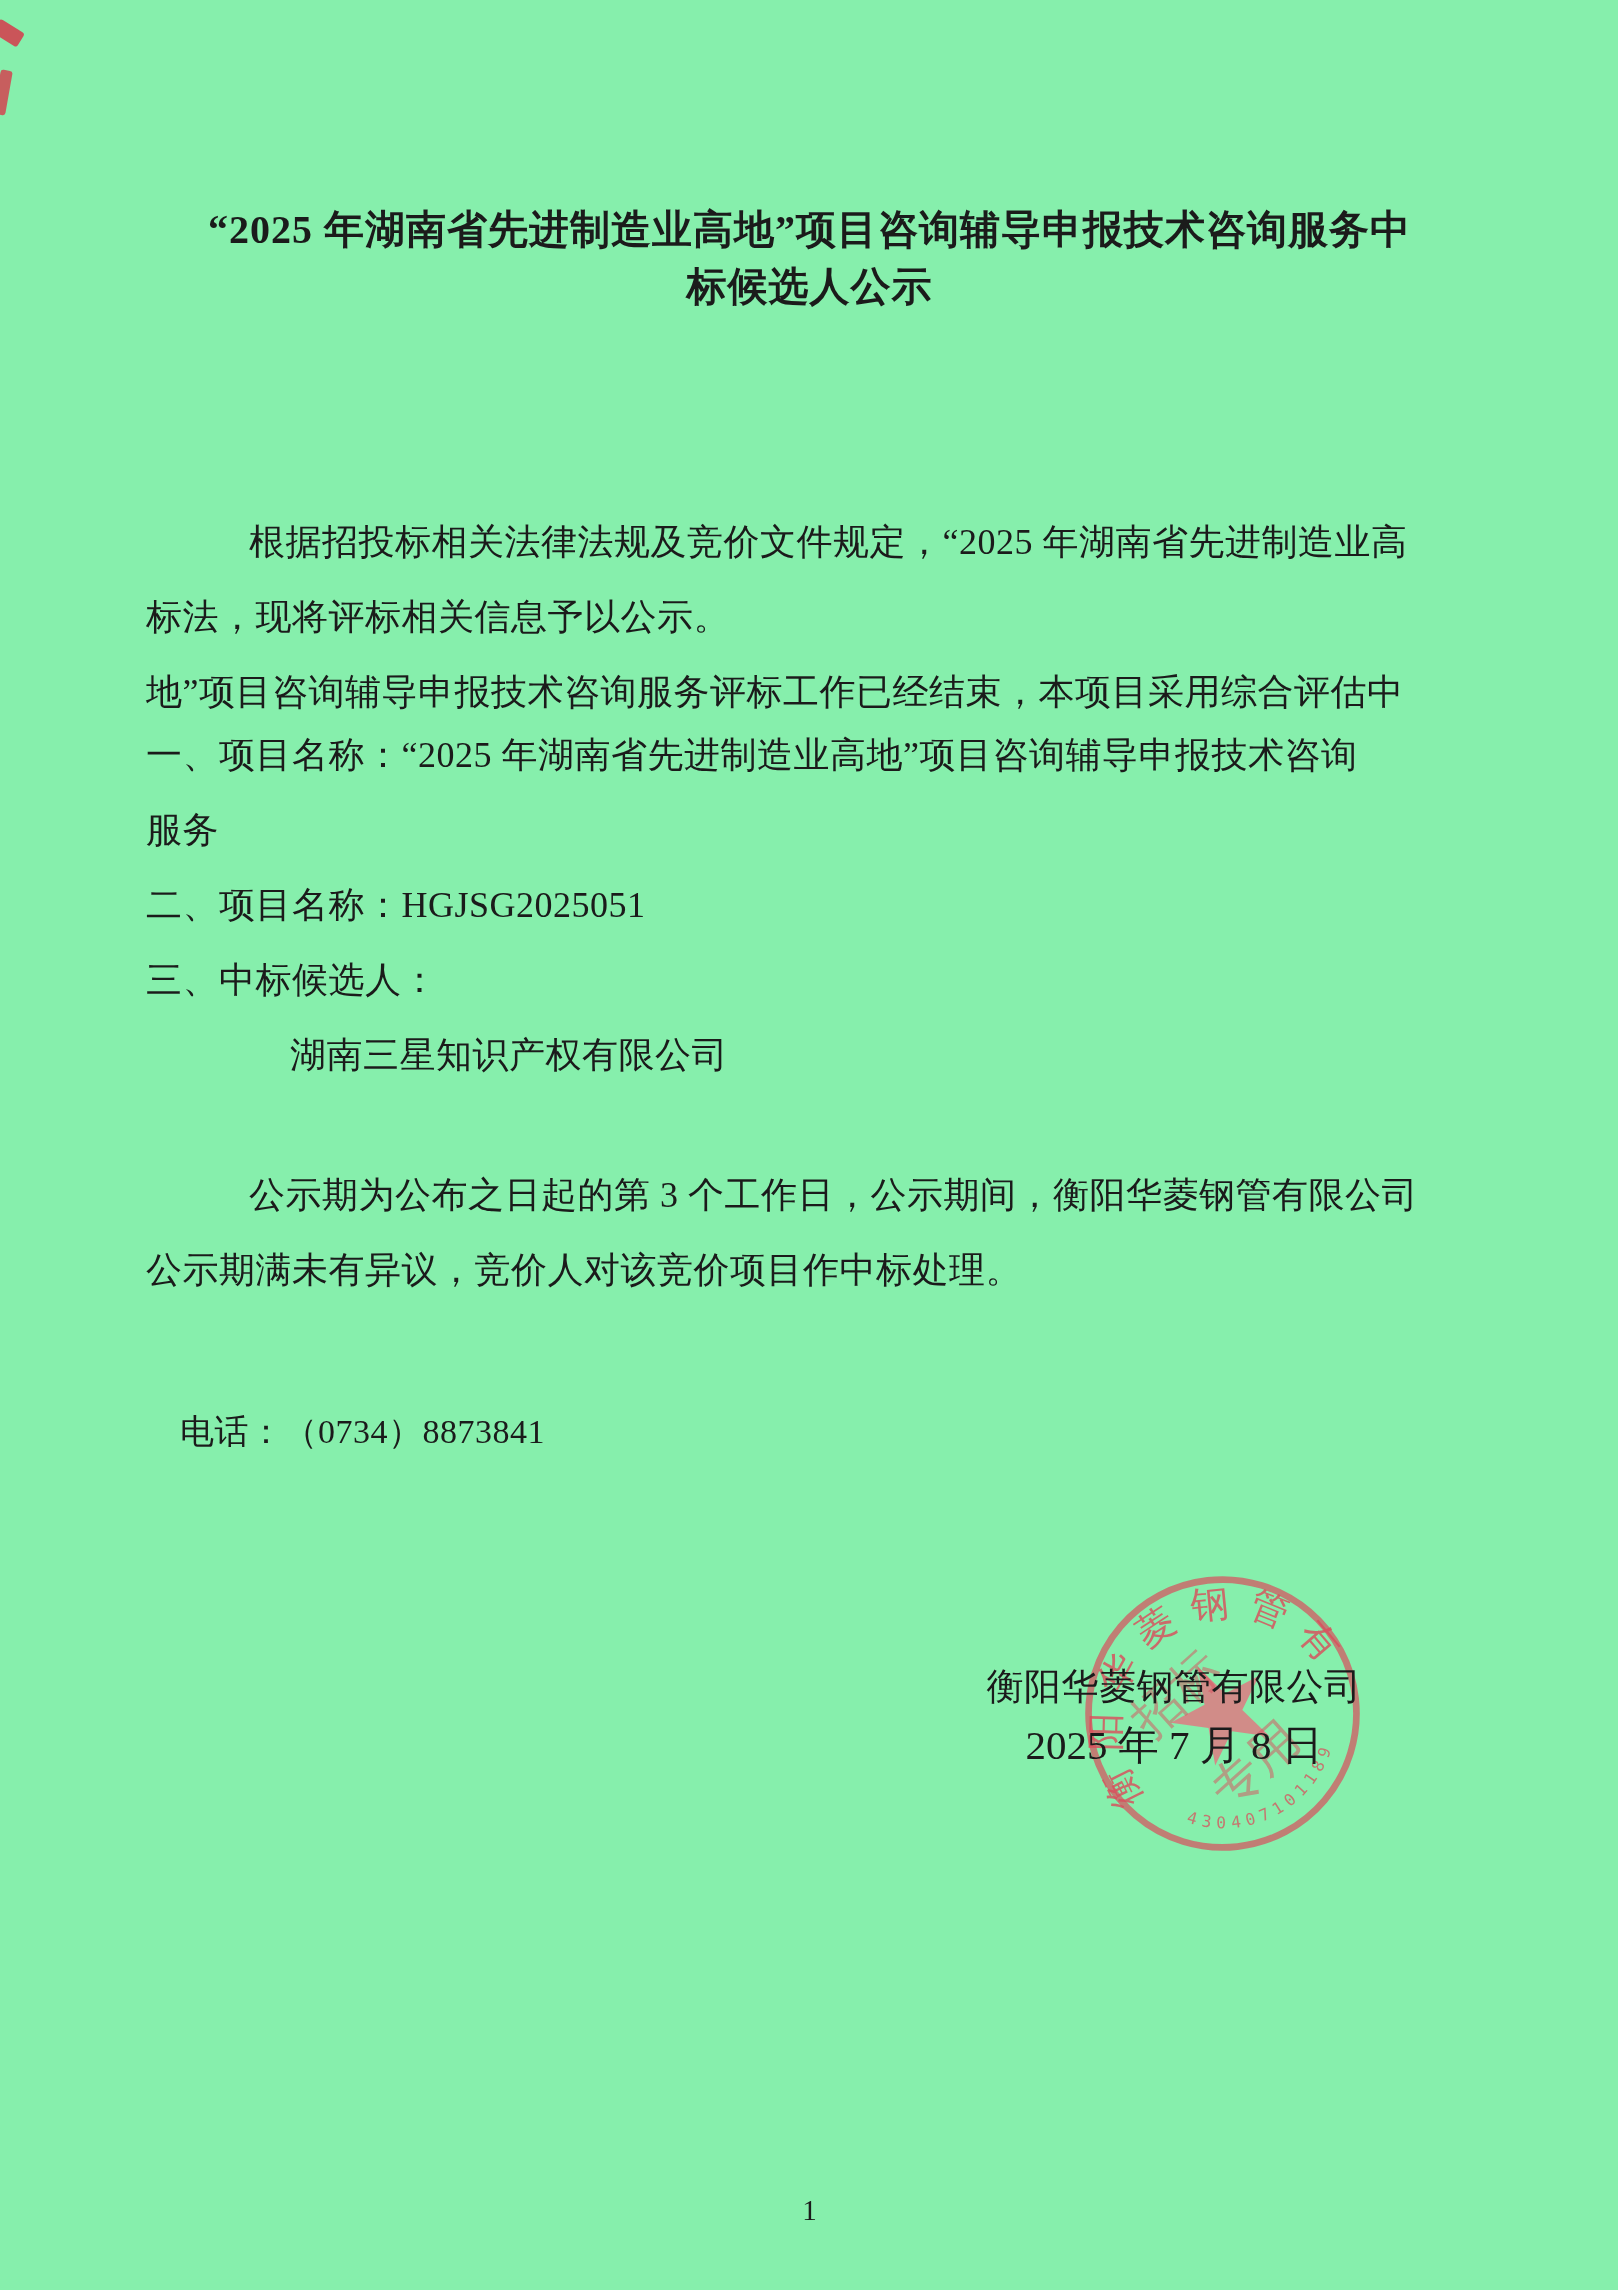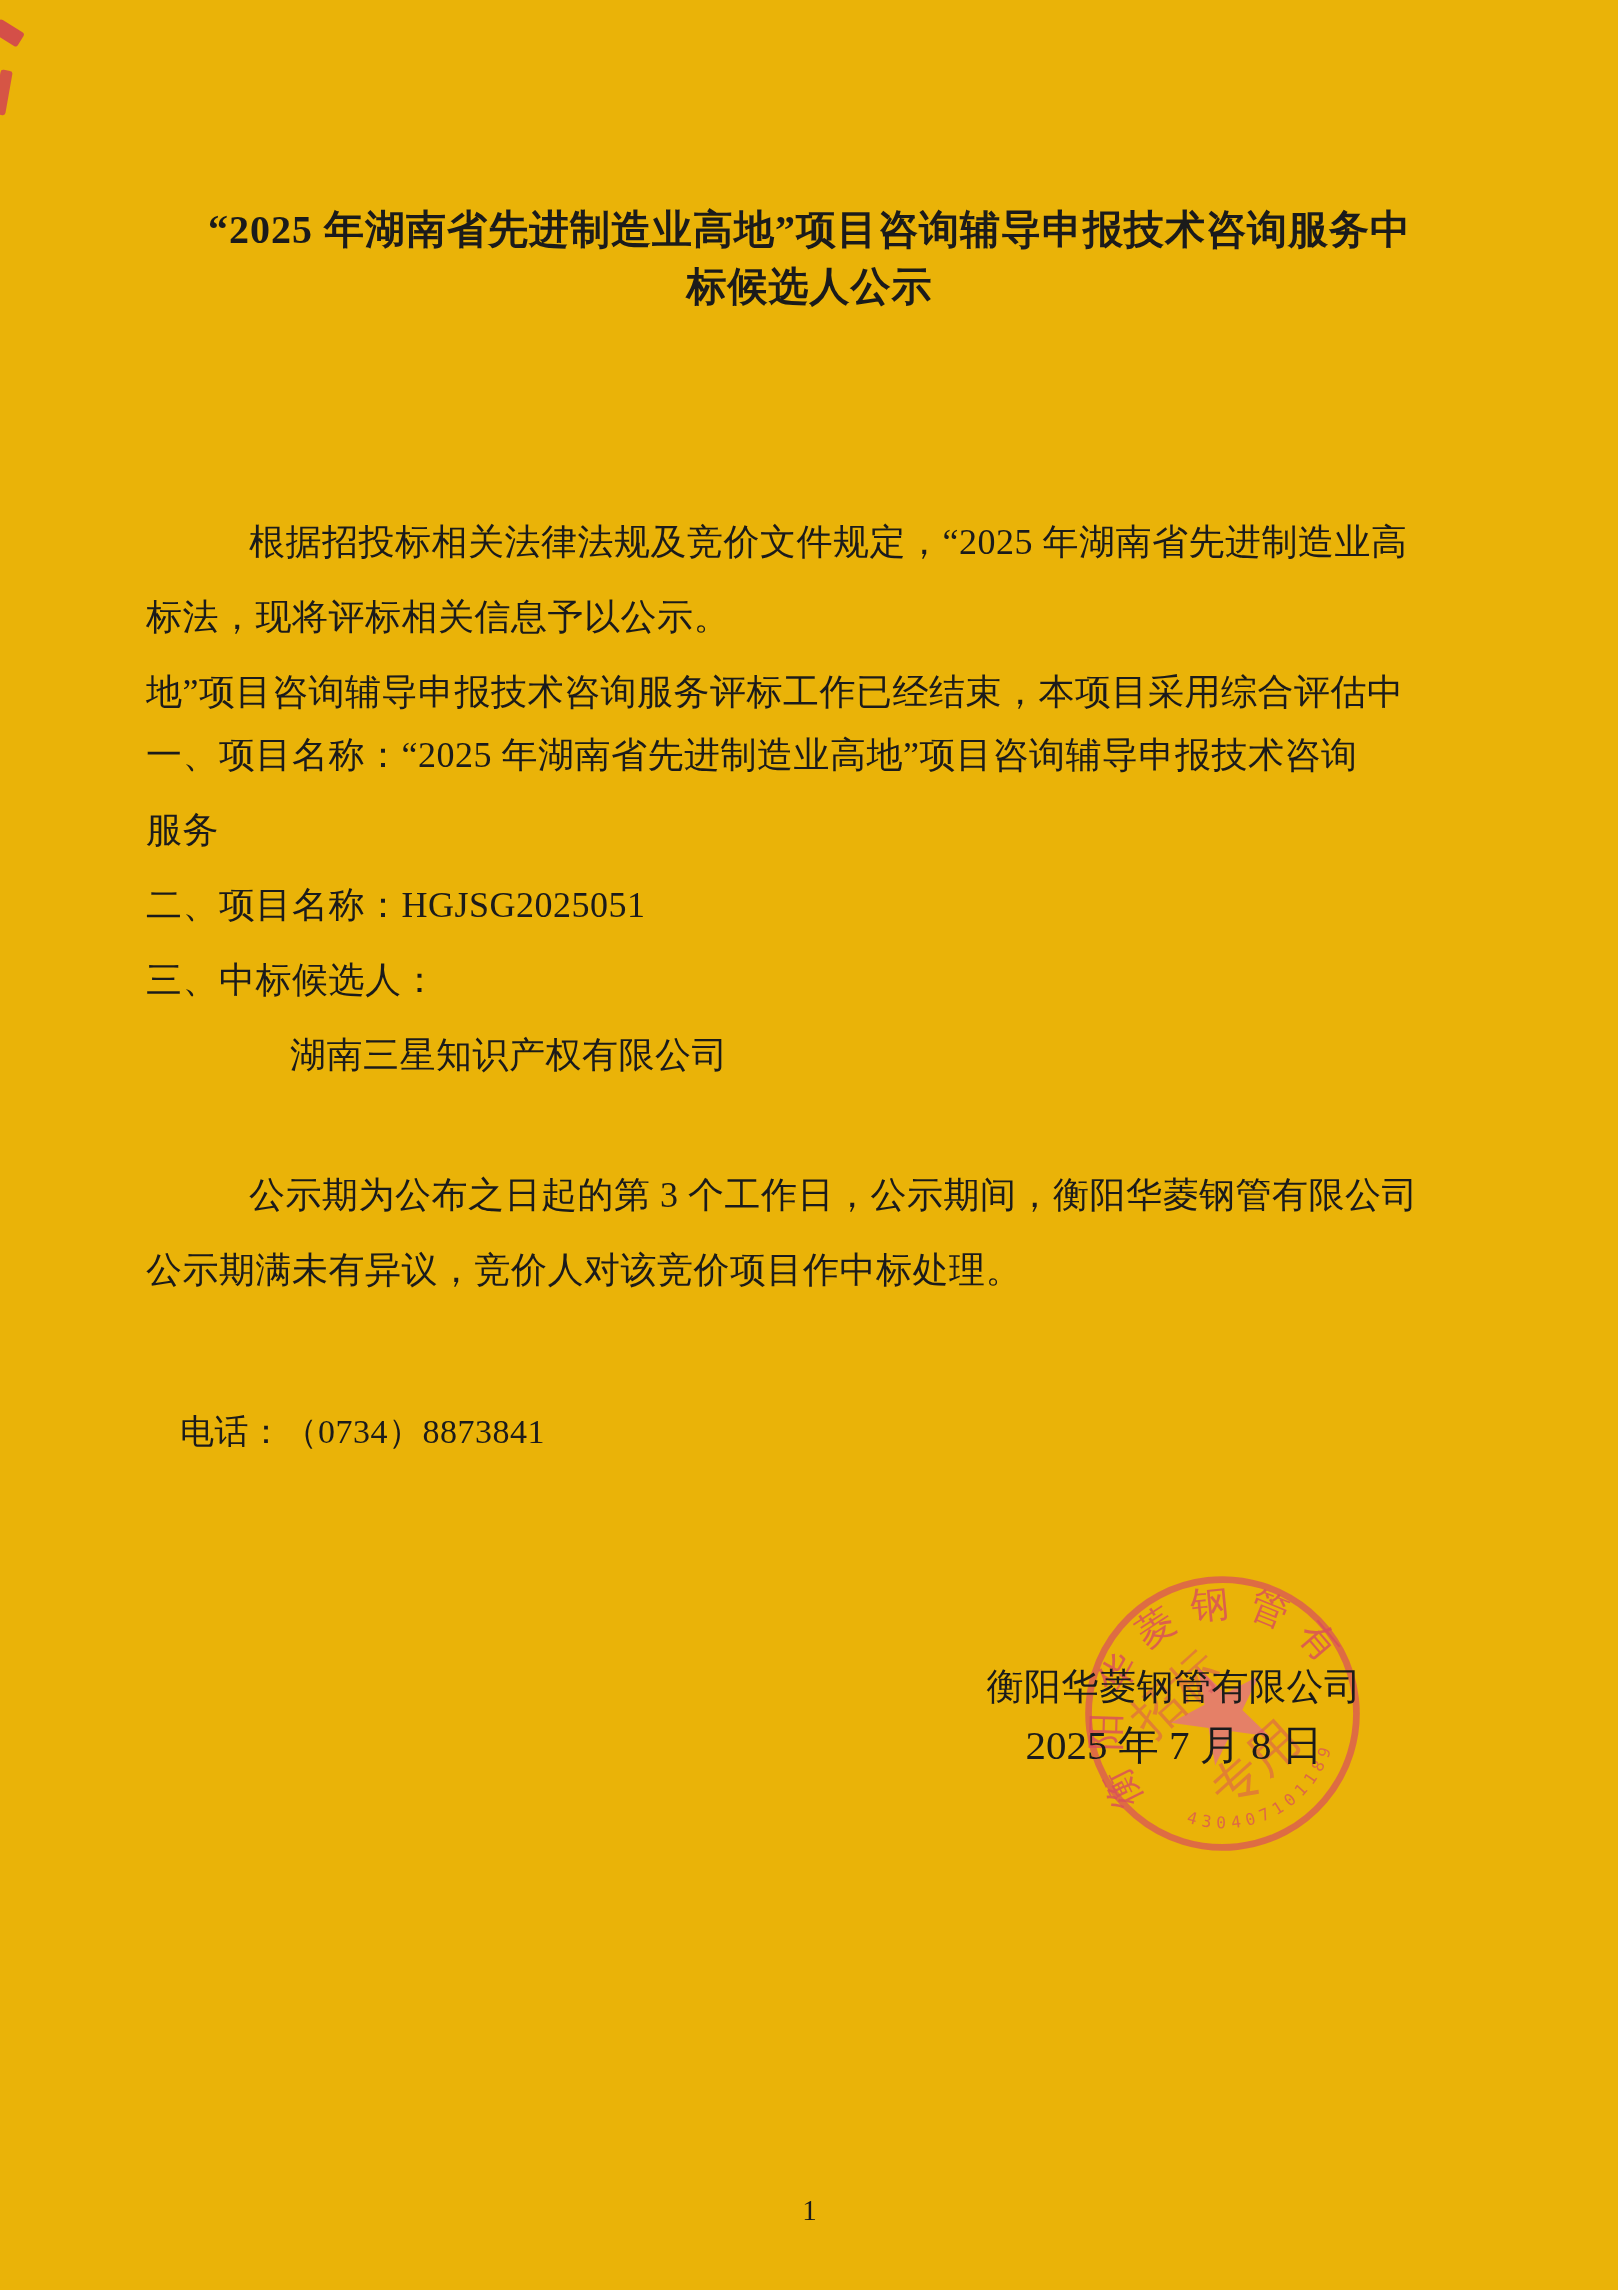--- a/index.html
+++ b/index.html
@@ -1,20 +1,20 @@
 <!DOCTYPE html>
 <html><head>
 <meta charset="utf-8">
 <style>
   html, body { margin: 0; padding: 0; background: #ffffff; }
   .page {
     position: relative;
     width: 1619px;
     height: 2291px;
-    background: #eab308;
+    background: #86efac;
     overflow: hidden;
     font-family: "Liberation Serif", "DejaVu Serif", serif;
     color: #1b1b1b;
   }
 
   
   .mark1 {
     position: absolute; left: -5.9px; top: 25px;
     width: 29px; height: 15.6px;
     background: #d24450; transform: rotate(32deg);

